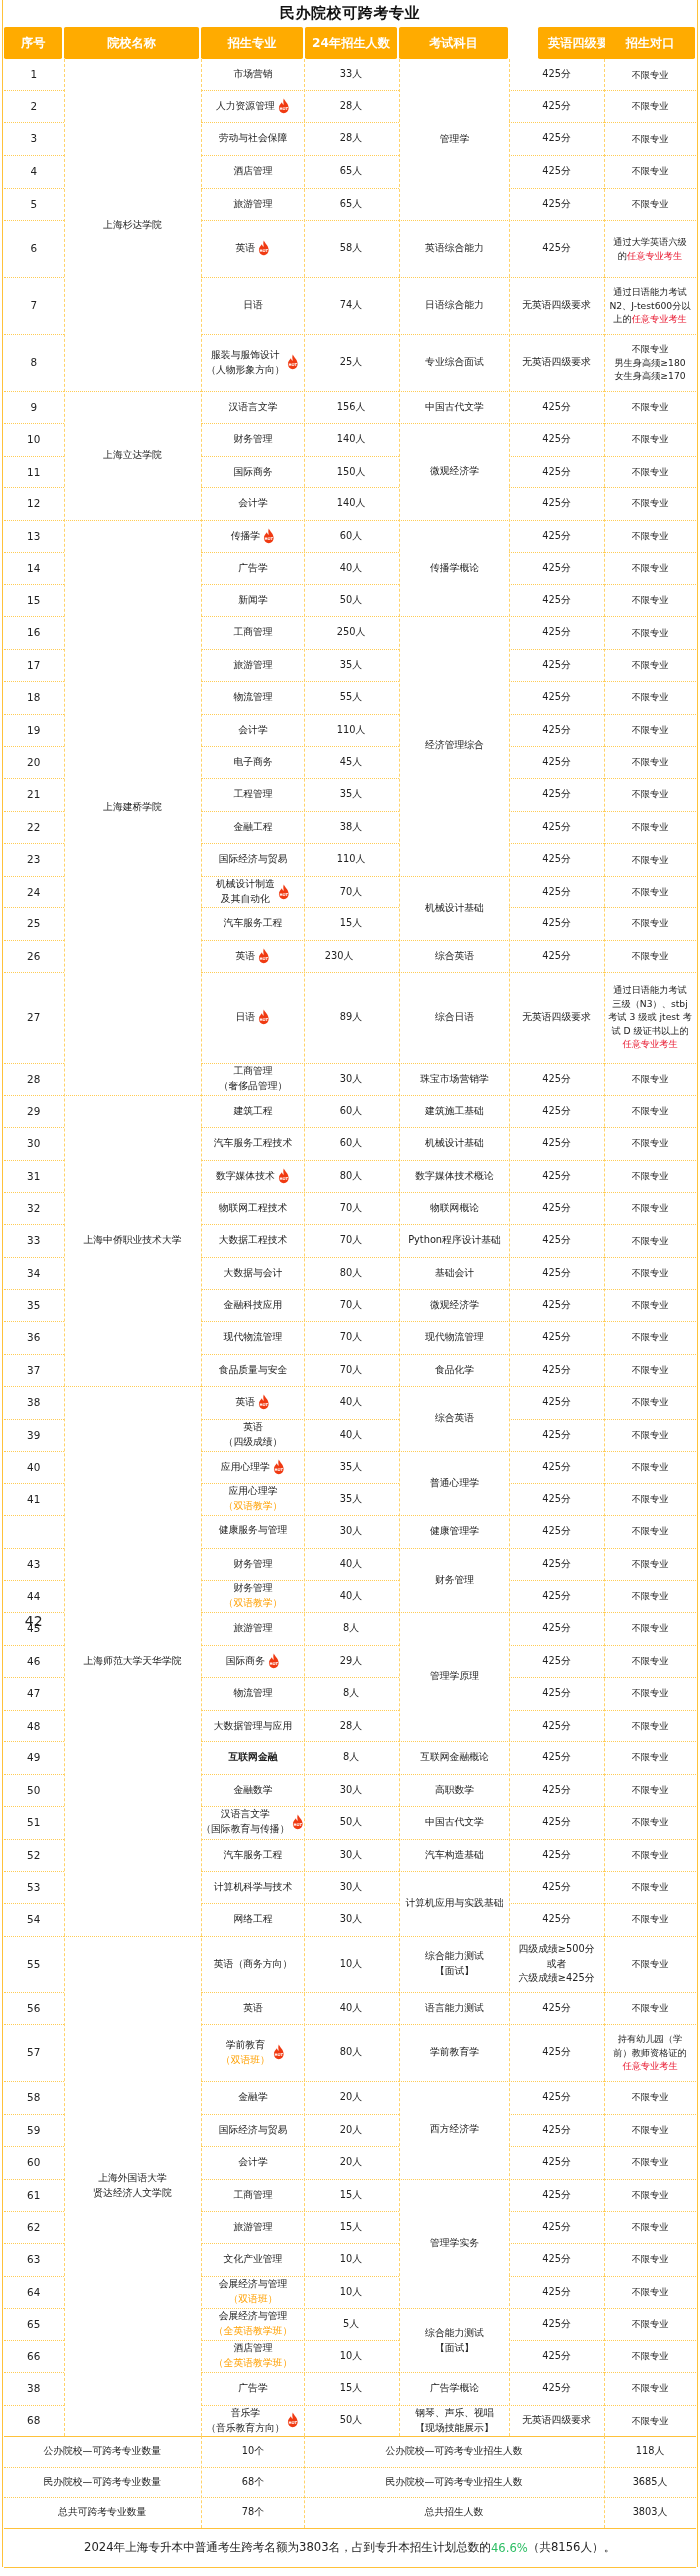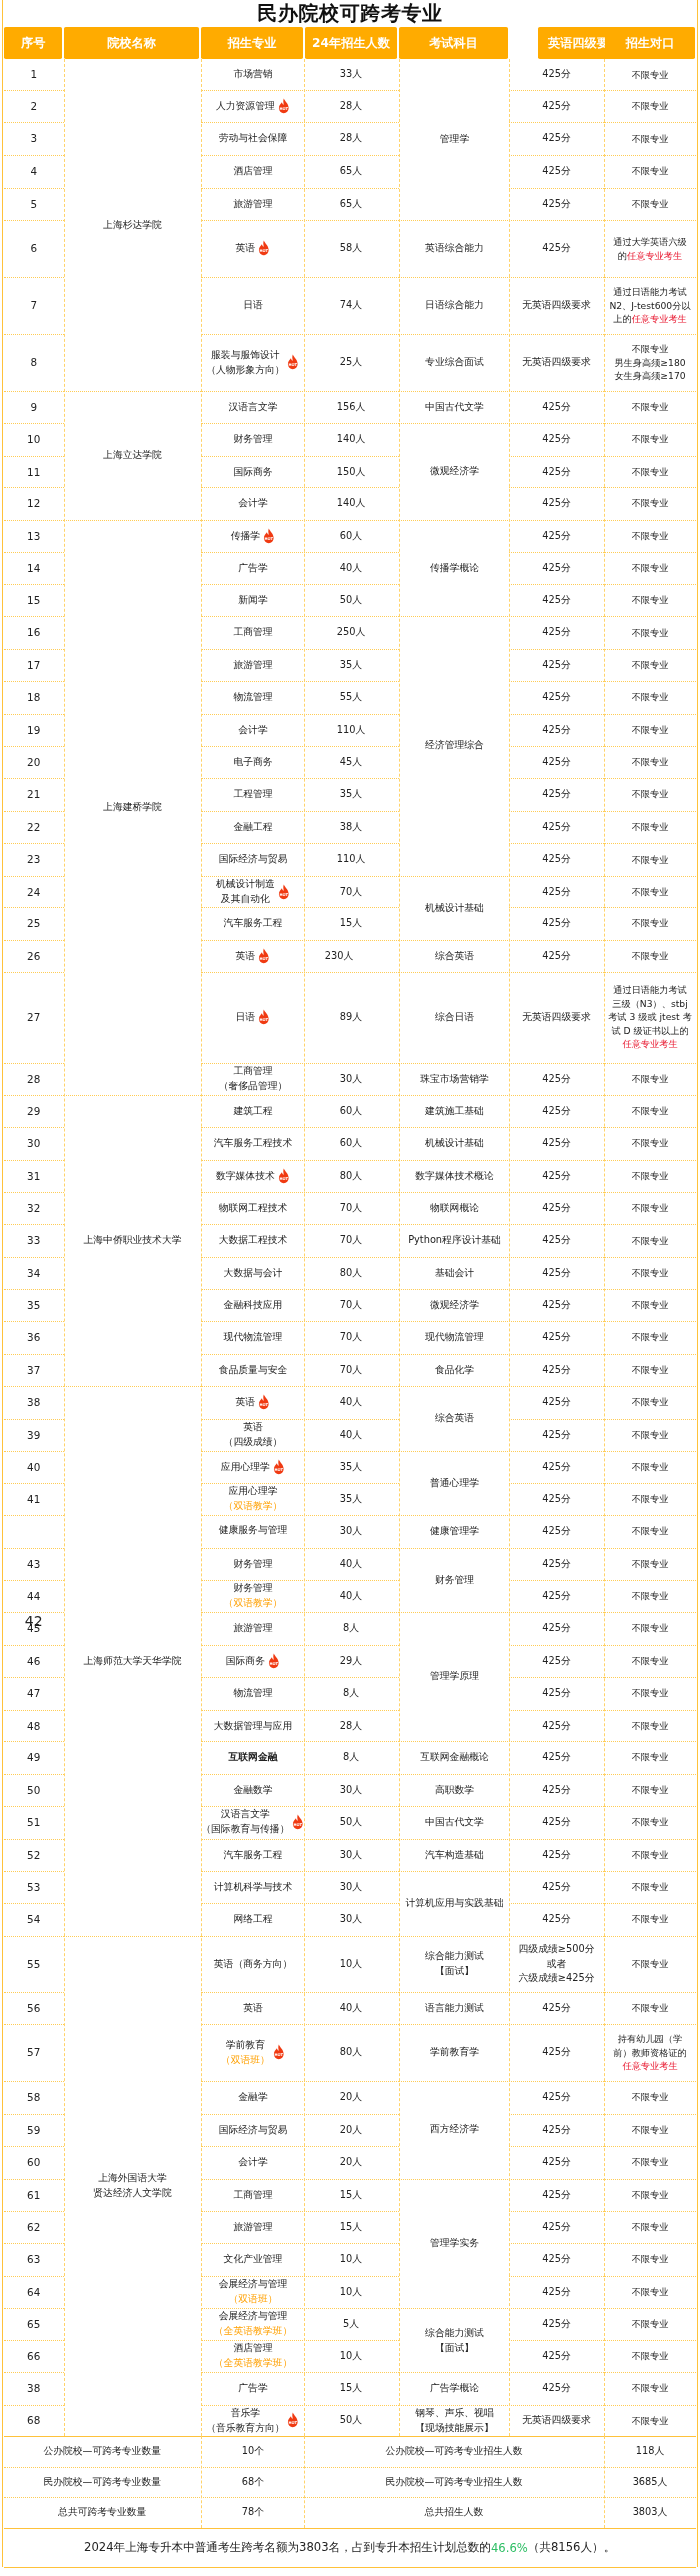--- a/index.html
+++ b/index.html
@@ -1,18 +1,18 @@
 <!DOCTYPE html>
 <html style="font-size:9.8px"><head>
 <meta charset="utf-8">
 <style>
   html,body{margin:0;padding:0;background:#fff;}
   body{width:700px;height:2576px;position:relative;overflow:hidden;font-family:"DejaVu Sans","Liberation Sans",sans-serif;color:#222;}
   .frame{position:absolute;left:1.8px;top:0;width:696px;height:2567px;border-left:1.8px solid #FFC23A;border-right:1.8px solid #FFC23A;box-sizing:border-box;}
-  .title{position:absolute;left:0;top:0;width:700px;height:27px;line-height:26px;text-align:center;font-size:20px;font-weight:bold;color:#111;letter-spacing:0.6px;}
+  .title{position:absolute;left:0;top:0;width:700px;height:27px;line-height:26px;text-align:center;font-size:15px;font-weight:bold;color:#111;letter-spacing:0.6px;}
   .hdr{position:absolute;top:27px;height:32px;background:#FFAB00;color:#fff;font-weight:bold;font-size:12.2px;display:flex;align-items:center;justify-content:center;border-radius:1.8px;}
   .cell{position:absolute;display:flex;align-items:center;justify-content:center;flex-direction:column;text-align:center;font-size:9.8px;line-height:14.7px;color:#222;box-sizing:border-box;}
   .vline{position:absolute;width:0;border-left:0.9px dashed #FFD36A;}
   .hline{position:absolute;height:0;border-top:1.2px dotted #FFCC55;}
   .solid{position:absolute;height:0;border-top:1.8px solid #FFC23A;}
   .red{color:#E8132B;}
   .orange{color:#FFA000;}
   .green{color:#2DBE64;}
   .hot{display:inline-block;width:13.5px;height:17px;vertical-align:middle;margin-left:1.8px;position:relative;}
   .major-wrap{display:flex;align-items:center;justify-content:center;}

